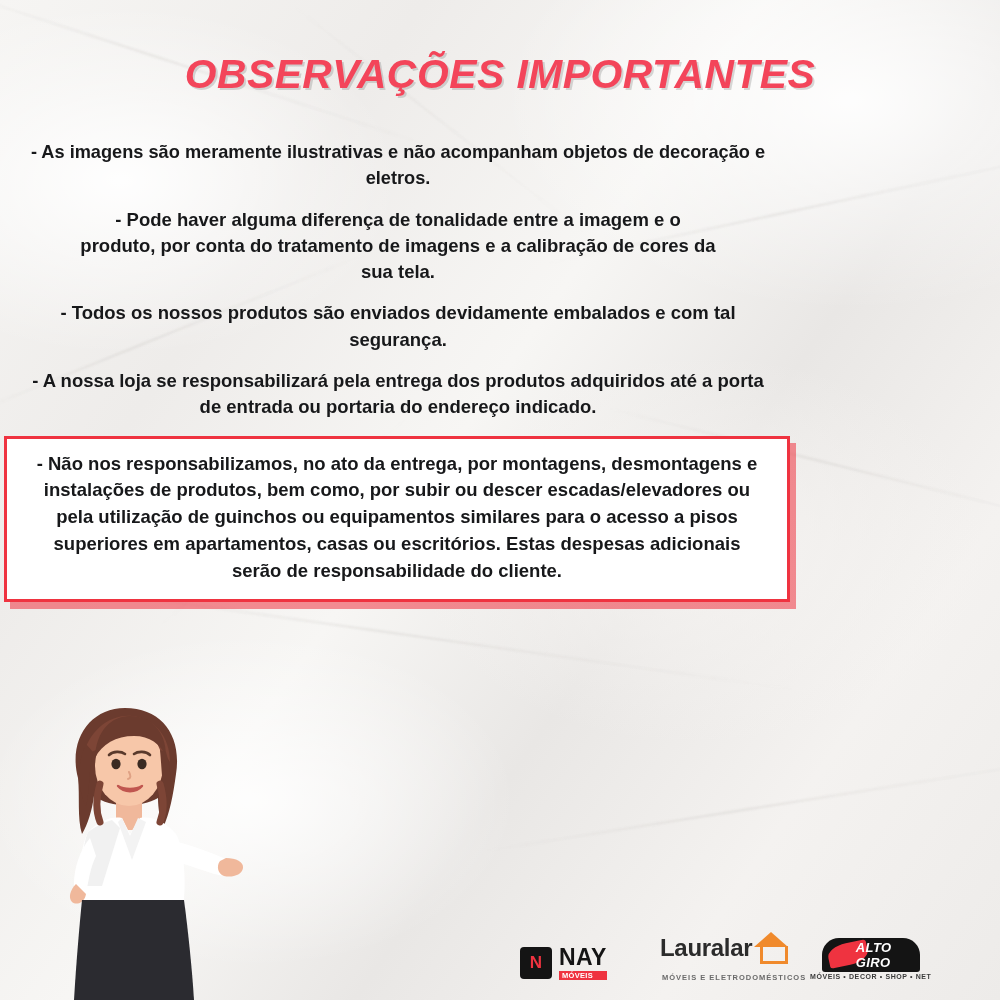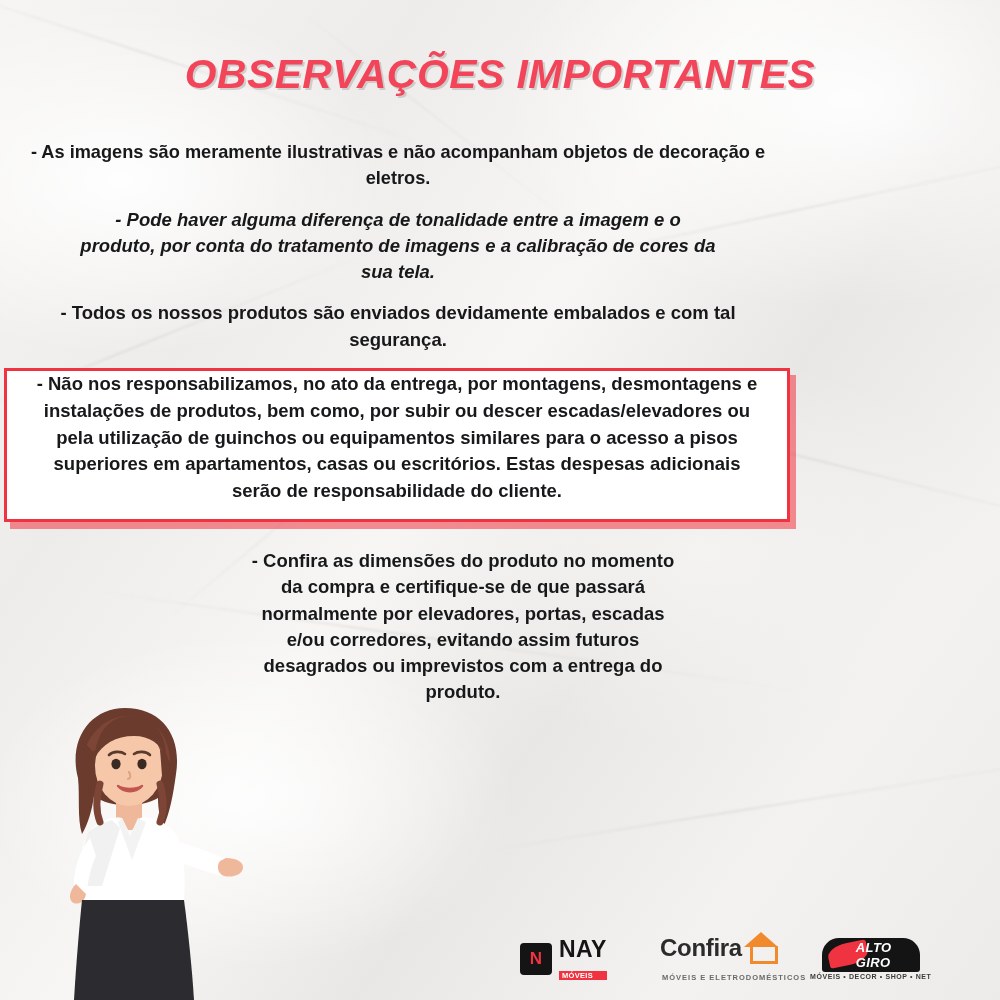--- a/index.html
+++ b/index.html
@@ -73,21 +73,21 @@
     margin-bottom: 15px;
   }
   .note.wide {
     font-size: 18.2px;
     padding: 0 6px;
   }
   .highlight-box {
     margin: 8px 6px 6px 4px;
     border: 3px solid #ef3340;
     background: #ffffff;
-    padding: 0 22px 14px 22px;
+    padding: 12px 22px 14px 22px;
     box-shadow: 6px 7px 0 rgba(239,51,64,0.55);
   }
   .highlight-box .note {
     margin-bottom: 0;
     font-size: 18.5px;
     line-height: 1.45;
     padding: 0;
   }
   .last-note {
     margin-top: 26px;
@@ -163,21 +163,21 @@
     color: #141414;
     letter-spacing: 0.5px;
   }
   .nay-sub {
     font-size: 7.5px;
     font-weight: 700;
     letter-spacing: 0.3px;
     color: #fff;
     background: #ef3340;
     padding: 1px 3px;
-    margin-top: 10px;
+    margin-top: 2px;
   }
   .logo-lauralar { left: 660px; bottom: 4px; flex-direction: column; gap: 0; align-items: flex-start; }
   .ll-row { display: flex; align-items: flex-end; gap: 2px; }
   .ll-text {
     font-size: 24px;
     font-weight: 700;
     color: #2b2b2b;
     letter-spacing: -0.3px;
   }
   .ll-house {
@@ -254,28 +254,28 @@
   <div class="vein v4"></div>
   <div class="vein v5"></div>
   <div class="vein v6"></div>
   <div class="vein v7"></div>
   <div class="vein v8"></div>
 
   <div class="title">OBSERVAÇÕES IMPORTANTES</div>
 
   <div class="content">
     <div class="note wide">- As imagens são meramente ilustrativas e não acompanham objetos de decoração e eletros.</div>
-    <div class="note" style="padding:0 80px;font-style:italic;">- Pode haver alguma diferença de tonalidade entre a imagem e o produto, por conta do tratamento de imagens e a calibração de cores da sua tela.</div>
+    <div class="note" style="padding:0 80px;">- Pode haver alguma diferença de tonalidade entre a imagem e o produto, por conta do tratamento de imagens e a calibração de cores da sua tela.</div>
     <div class="note" style="padding:0 42px;">- Todos os nossos produtos são enviados devidamente embalados e com tal segurança.</div>
+    <div class="note" style="padding:0 30px;">- A nossa loja se responsabilizará pela entrega dos produtos adquiridos até a porta de entrada ou portaria do endereço indicado.</div>
 
     <div class="highlight-box">
       <div class="note">- Não nos responsabilizamos, no ato da entrega, por montagens, desmontagens e instalações de produtos, bem como, por subir ou descer escadas/elevadores ou pela utilização de guinchos ou equipamentos similares para o acesso a pisos superiores em apartamentos, casas ou escritórios. Estas despesas adicionais serão de responsabilidade do cliente.</div>
     </div>
 
-    <div class="note last-note">- Confira as dimensões do produto no momento da compra e certifique-se de que passará normalmente por elevadores, portas, escadas e/ou corredores, evitando assim futuros desagrados ou imprevistos com a entrega do produto.</div>
   </div>
 
   <svg class="woman" viewBox="0 0 215 300">
 
     <path d="M48 78 C38 40 60 8 95 8 C132 8 152 36 146 74 C143 96 140 112 133 128 C130 120 128 108 128 98 C110 108 80 108 64 96 C62 110 58 124 52 134 C47 118 50 96 48 78 Z" fill="#6b3b2e"></path>
     <path d="M52 60 C58 30 80 14 102 16 C124 18 140 36 140 62 C132 48 120 40 104 40 C84 40 64 48 52 60 Z" fill="#7d4536"></path>
 
     <path d="M86 96 L112 96 L112 124 C108 132 92 132 86 124 Z" fill="#f0b89b"></path>
 
     <path d="M58 132 C70 120 82 116 92 118 L100 134 L110 118 C122 116 136 122 146 134 C154 148 156 178 154 200 L52 200 C48 176 50 148 58 132 Z" fill="#ffffff"></path>
@@ -315,21 +315,21 @@
     <div class="logo logo-nay">
       <div class="nay-mark">N</div>
       <div class="nay-text">
         <div class="nay-name">NAY</div>
         <div class="nay-sub">MÓVEIS</div>
       </div>
     </div>
 
     <div class="logo logo-lauralar">
       <div class="ll-row">
-        <div class="ll-text">Confira</div>
+        <div class="ll-text">Lauralar</div>
         <div class="ll-house"></div>
       </div>
       <div class="ll-sub">MÓVEIS E ELETRODOMÉSTICOS</div>
     </div>
 
     <div class="logo logo-altogiro">
       <div class="ag-mark">
         <div class="ag-swoosh"></div>
         <div class="ag-name">ALTO GIRO</div>
       </div>

